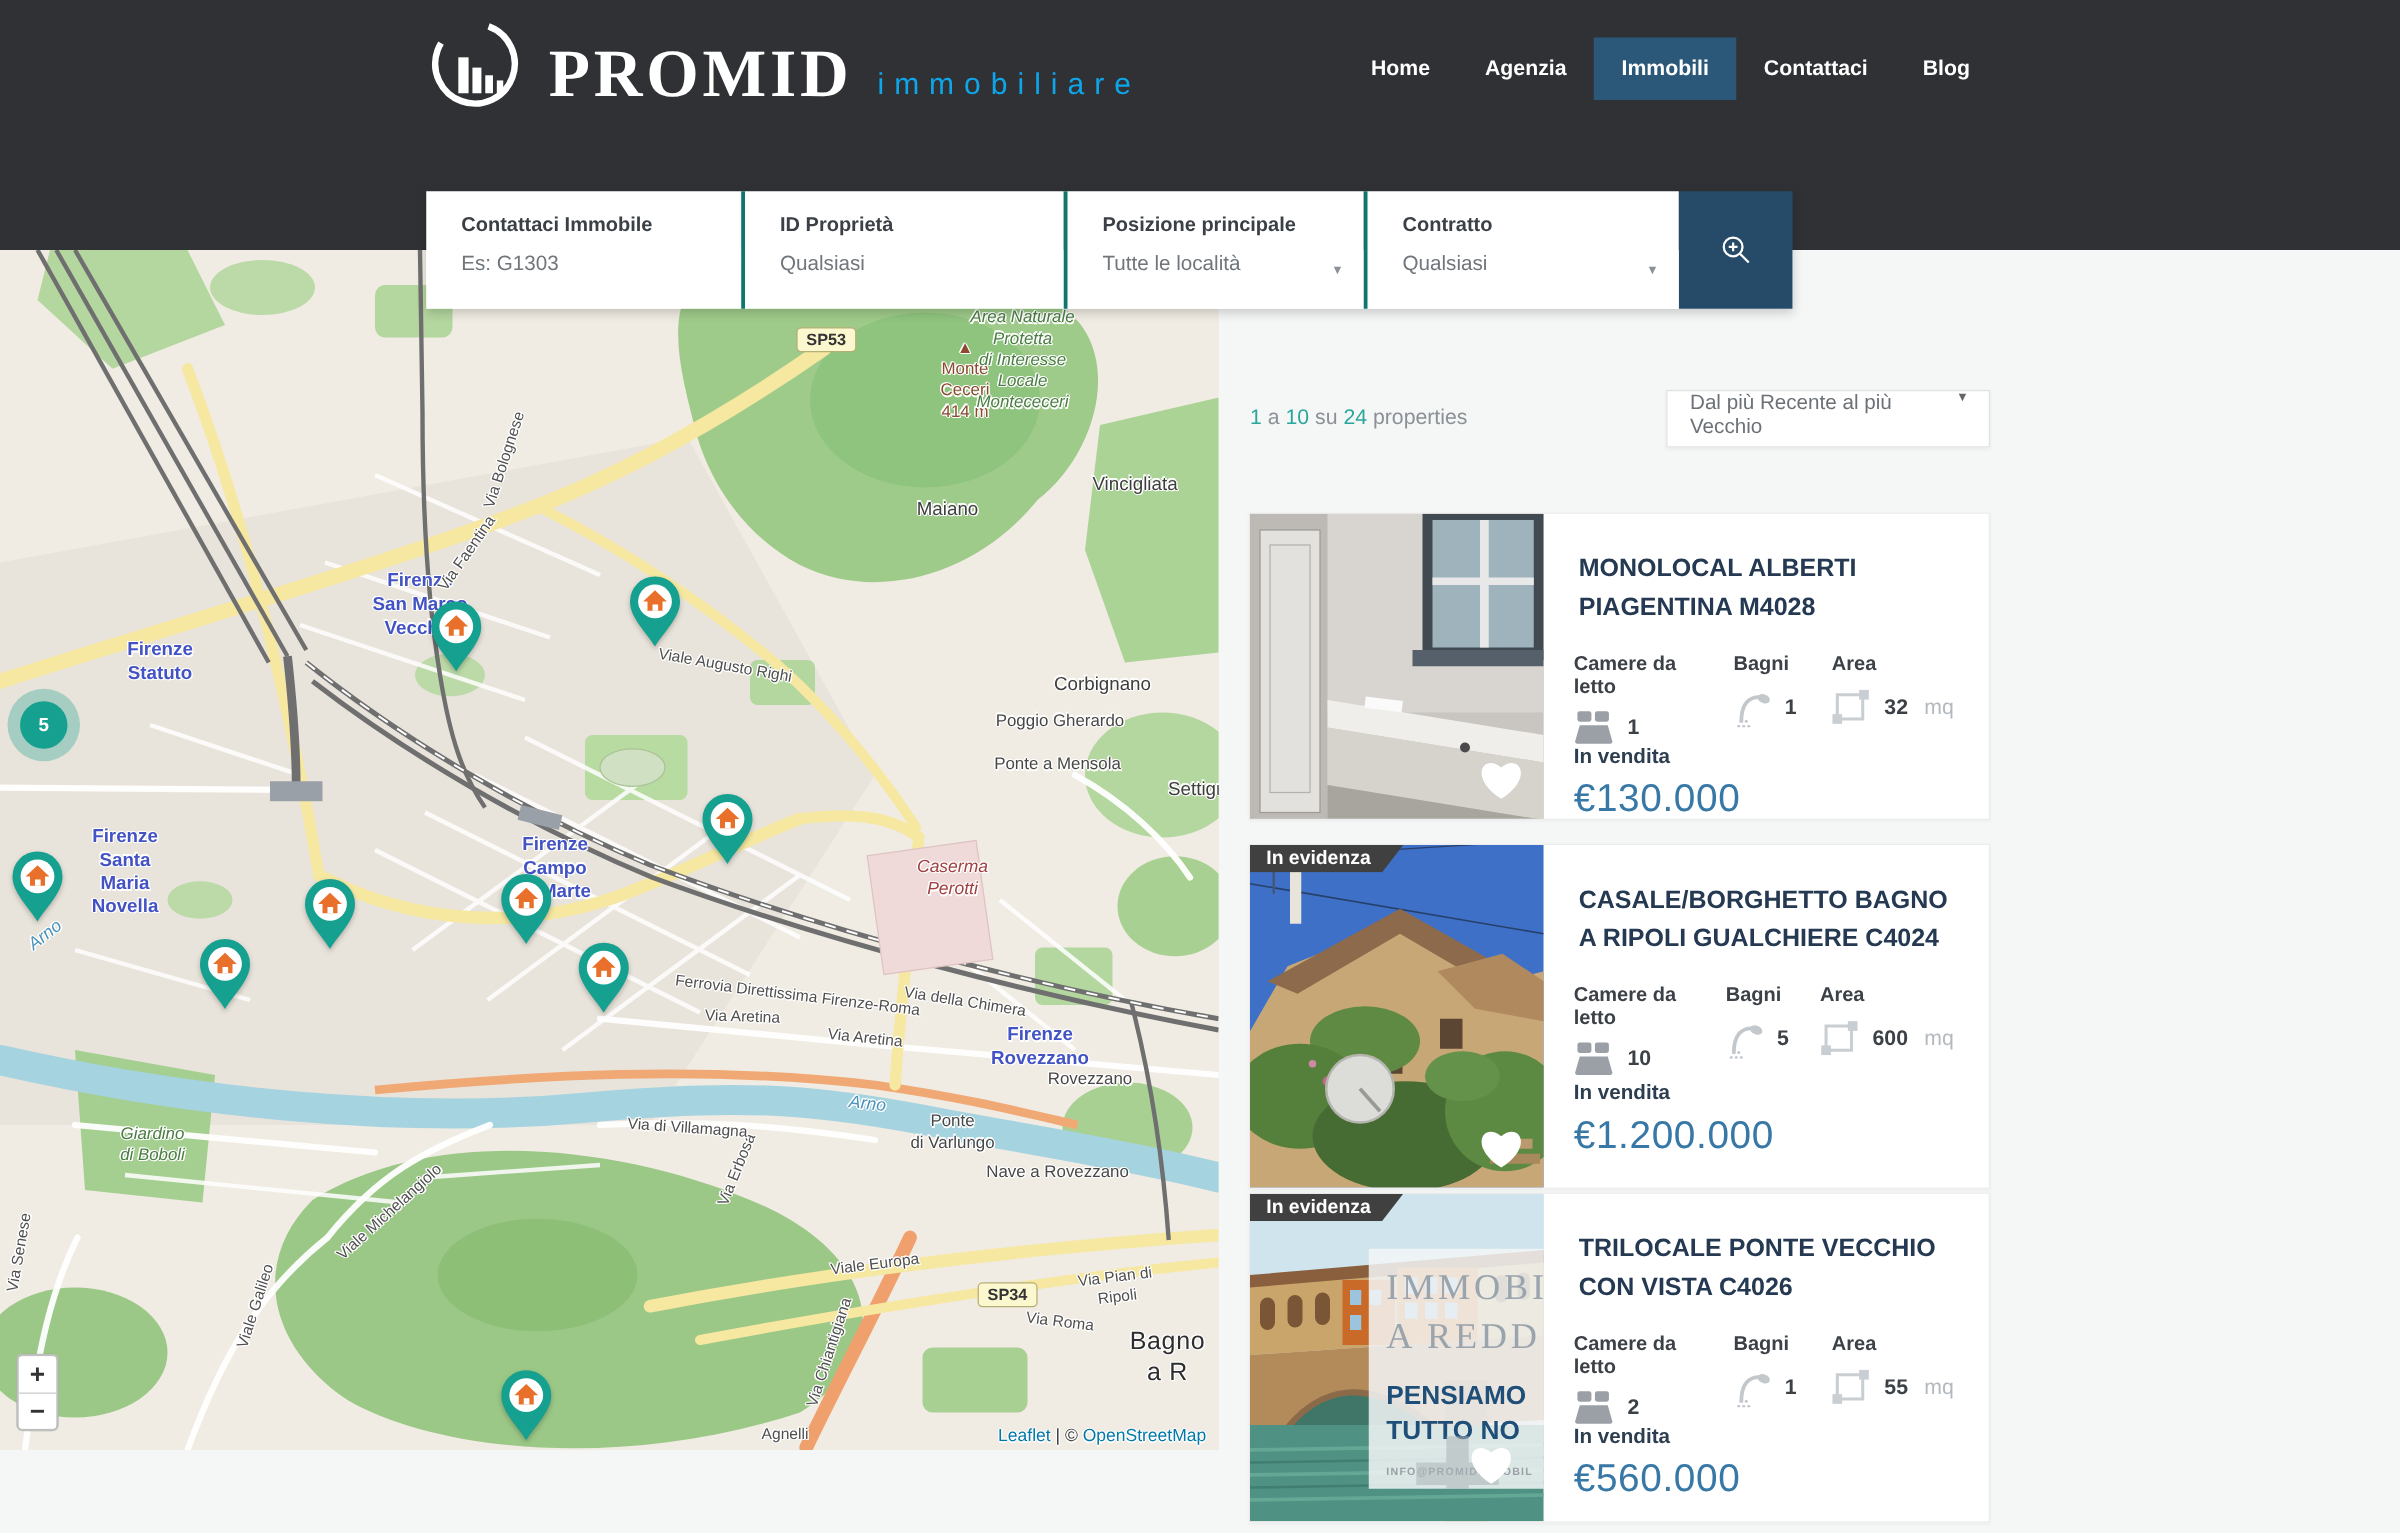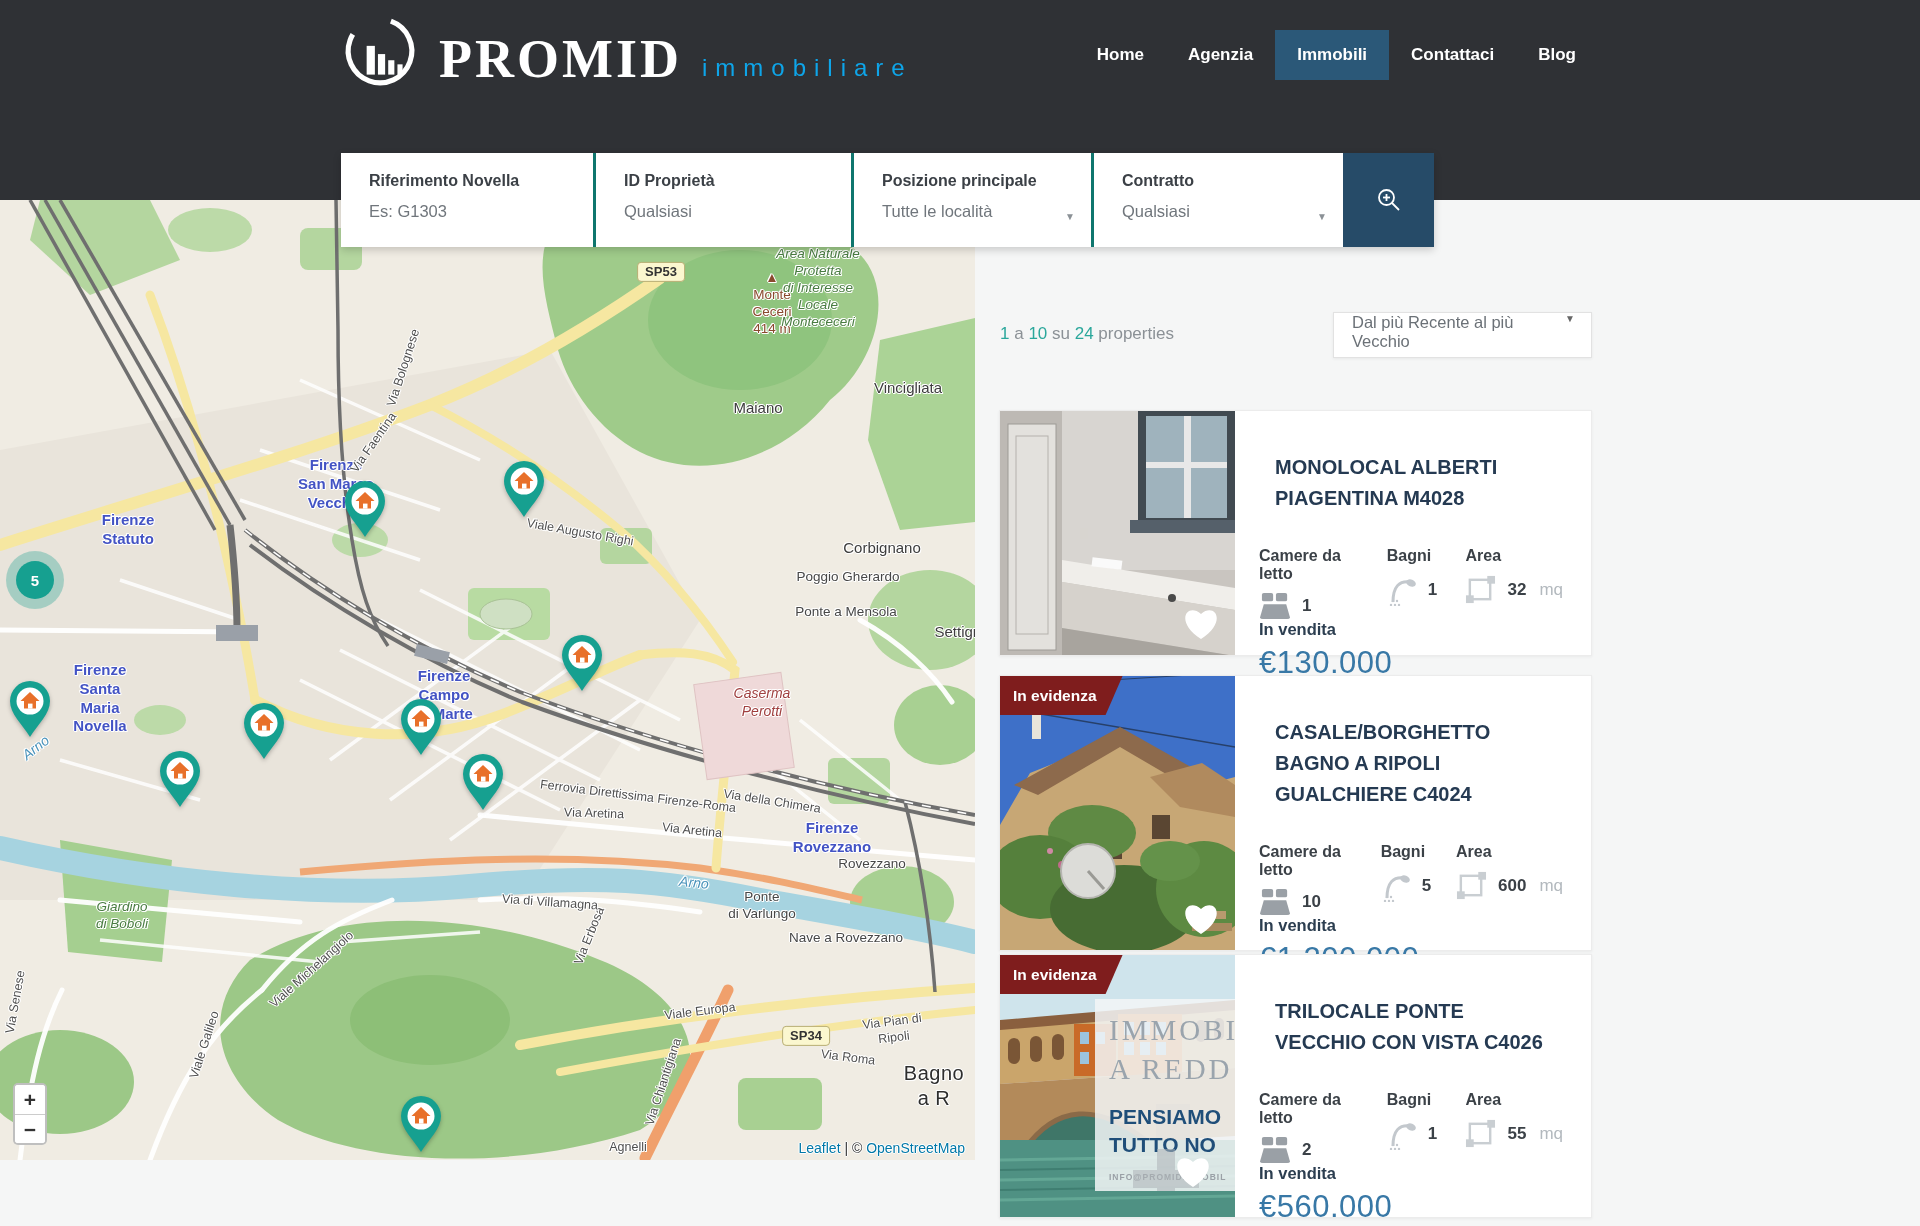--- a/index.html
+++ b/index.html
@@ -73,26 +73,26 @@
            box-shadow:0 1px 3px rgba(0,0,0,.06);display:flex;align-items:flex-start;justify-content:space-between;
            padding:0 16px 0 18px;font-size:16.5px;color:#6b7177;cursor:pointer;}
   .sortbox .caret{font-size:10px;color:#666;}
 
   .card{position:absolute;left:0;width:593px;background:#fff;border:1px solid #ececec;
         box-shadow:0 1px 3px rgba(0,0,0,.05);}
   .card.c0{top:210px;height:246px;} .card.c1{top:475px;height:276px;} .card.c2{top:754px;height:264px;}
   .photo{position:absolute;left:0;top:0;bottom:0;width:235px;overflow:hidden;background:#ddd;}
   .photo svg{display:block;width:100%;height:100%;}
   .heart{position:absolute;right:14px;bottom:14px;width:40px;height:36px;cursor:pointer;}
-  .badge{position:absolute;left:0;top:0;height:39px;background:#7f1d1d;color:#fff;font-size:15.5px;font-weight:600;
+  .badge{position:absolute;left:0;top:0;height:22px;background:#404040;color:#fff;font-size:15.5px;font-weight:600;
          display:flex;align-items:center;padding:0 26px 0 13px;z-index:3;
          clip-path:polygon(0 0,100% 0,calc(100% - 17px) 100%,0 100%);}
   .content{position:absolute;left:259px;right:28px;top:0;bottom:0;display:flex;flex-direction:column;
            padding:25px 0 24px;}
-  .ptitle{font-size:20px;line-height:1.55;font-weight:700;color:#253a52;margin:16px;cursor:pointer;}
+  .ptitle{font-size:20px;line-height:1.55;font-weight:700;color:#253a52;margin:4px;cursor:pointer;}
   .specs{display:flex;margin-top:17px;gap:20px;}
   .spec .slabel{font-size:16px;font-weight:700;color:#3b4147;margin-bottom:9px;}
   .spec .sval{display:flex;align-items:center;gap:11px;font-size:17px;font-weight:700;color:#3b4147;}
   .spec.sc1{width:112px;} .spec.sc2{width:61px;} .spec.sc3{flex:1;}
   .mq{color:#b3b9be;font-weight:400;margin-left:2px;}
   .bottomrow{margin-top:auto;}
   .status{font-size:16.5px;font-weight:700;color:#2c3e50;margin-bottom:6px;}
   .price{font-size:31px;color:#3878a6;letter-spacing:.5px;}
 
   
@@ -126,21 +126,21 @@
       <span class="nav-item">Home</span>
       <span class="nav-item">Agenzia</span>
       <span class="nav-item active">Immobili</span>
       <span class="nav-item">Contattaci</span>
       <span class="nav-item">Blog</span>
     </nav>
   </header>
 
   <div id="searchbar">
     <div class="sfield f1">
-      <div class="flabel">Riferimento Novella</div>
+      <div class="flabel">Contattaci Immobile</div>
       <div class="fvalue">
           <input type="text" placeholder="Es: G1303" style="">
         </div>
     </div>
     <div class="sfield f2">
       <div class="flabel">ID Proprietà</div>
       <div class="fvalue">Qualsiasi</div>
     </div>
     <div class="sfield f3">
       <div class="flabel">Posizione principale</div>

